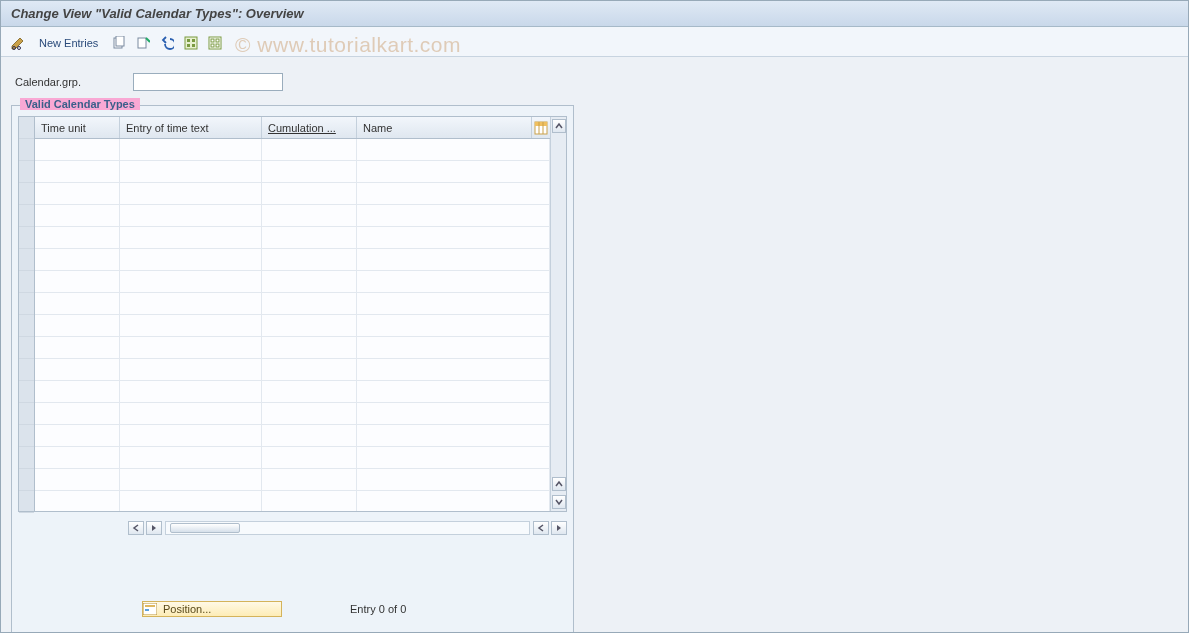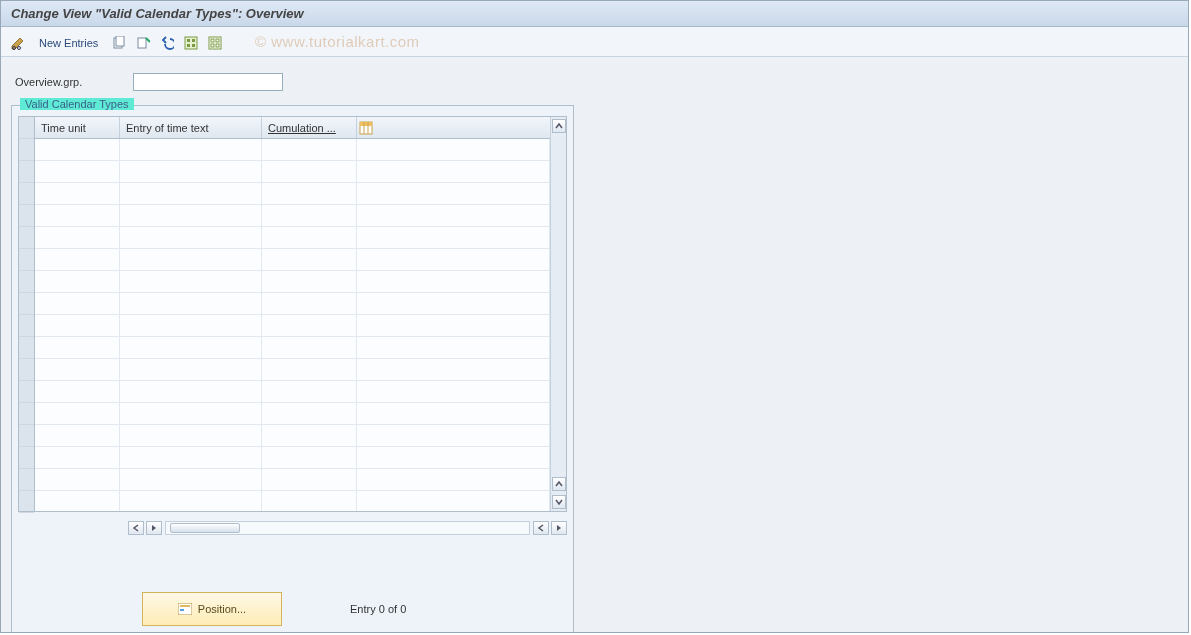--- a/index.html
+++ b/index.html
@@ -38,22 +38,22 @@
   .toolbar {
     background: #f2f6fb;
     border-bottom: 1px solid #c8d4e0;
     height: 30px;
     padding: 2px 6px;
     display:flex; align-items:flex-end; gap:2px;
     position: relative;
   }
   .watermark {
     position:absolute;
-    left:254px; top:6px;
-    font-size:15px;
+    left:234px; top:6px;
+    font-size:21px;
     color: rgba(200,150,100,0.45);
     letter-spacing: 0.5px;
     pointer-events:none;
   }
   .tbtn {
     width:22px; height:22px;
     display:flex;align-items:center;justify-content:center;
     border:1px solid transparent;
     border-radius:2px;
     cursor:pointer;
@@ -76,22 +76,22 @@
     width:150px; height:18px; background:#fff; border:1px solid #9aadbd;
     padding:1px 3px;
   }
   .panel {
     width:563px; height:530px;
     border:1px solid #b0becc;
     background:#edf3f9;
     position:relative;
   }
   .panel-title {
-    position:absolute; top:-8px; left:8px; background:#5eead4;
-    padding:0 5px; color:#3b5f8a; font-size:11px;
+    position:absolute; top:-8px; left:8px; background:#f9a8d4;
+    padding:0 5px; color:#3b5f8a; font-size:11px;font-weight:bold;
   }
   .grid-wrap {
     position:absolute; left:6px; top:10px; right:6px;
     height:396px;
     border:1px solid #b0becc;
     display:flex;
     text-align:right;
   }
   .rowsel { width:16px; background:#dbe3ec; border-right:1px solid #b0becc;}
   .rowsel div { height:22px; border-bottom:1px solid #cfd8e2;}
@@ -144,24 +144,24 @@
   }
   .hs-thumb { position:absolute; left:4px; top:1px; height:10px; width:70px;
     background:linear-gradient(#fff,#d6e0eb); border:1px solid #b0becc; border-radius:2px;}
   .hs-spacer { width:110px;}
   .footer {
     position:absolute; left:0; right:0; bottom:12px; height:26px;
     display:flex; align-items:center;
   }
   .posbtn {
     margin-left:130px;
-    width:140px; height:34px;
+    width:140px; height:16px;
     background:linear-gradient(#fff9e6,#fdecb6);
     border:1px solid #d4b35b;
-    display:flex; align-items:center; justify-content:center; gap:6px;
+    display:flex; align-items:center; gap:6px;
     color:#5a4a1a; font-size:11px;
     cursor:pointer;
   }
   .entrytxt { margin-left:68px; color:#333; }
   
   svg { display:block; }
 </style>
 </head>
 <body>
 
@@ -216,21 +216,21 @@
           <rect x="8" y="3" width="3" height="3" fill="none" stroke="#7a9a40"></rect>
           <rect x="3" y="8" width="3" height="3" fill="none" stroke="#7a9a40"></rect>
           <rect x="8" y="8" width="3" height="3" fill="none" stroke="#7a9a40"></rect>
         </svg>
     </div>
     <span class="watermark">© www.tutorialkart.com</span>
   </div>
 
   <div class="content">
     <div class="fgrp">
-      <span class="fgrp-label">Overview.grp.</span>
+      <span class="fgrp-label">Calendar.grp.</span>
       <input class="fgrp-input" type="text" value="" style="">
     </div>
 
     <div class="panel">
       <span class="panel-title">Valid Calendar Types</span>
 
       <div class="grid-wrap">
         <div class="rowsel">
           <div></div>
             <div></div>
@@ -249,20 +249,21 @@
             <div></div>
             <div></div>
             <div></div>
             <div></div>
         </div>
         <div class="gridmain">
           <div class="ghead">
             <div class="gh">Time unit</div>
             <div class="gh">Entry of time text</div>
             <div class="gh">Cumulation ...</div>
+            <div class="gh">Name</div>
             <div class="cfg">
               <svg width="14" height="14">
                   <rect x="1" y="1" width="12" height="12" fill="#fff" stroke="#caa14a"></rect>
                   <rect x="1" y="1" width="12" height="4" fill="#f0c060"></rect>
                   <line x1="5" y1="1" x2="5" y2="13" stroke="#caa14a"></line>
                   <line x1="9" y1="1" x2="9" y2="13" stroke="#caa14a"></line>
                 </svg>
             </div>
           </div>
           <div class="grows">

